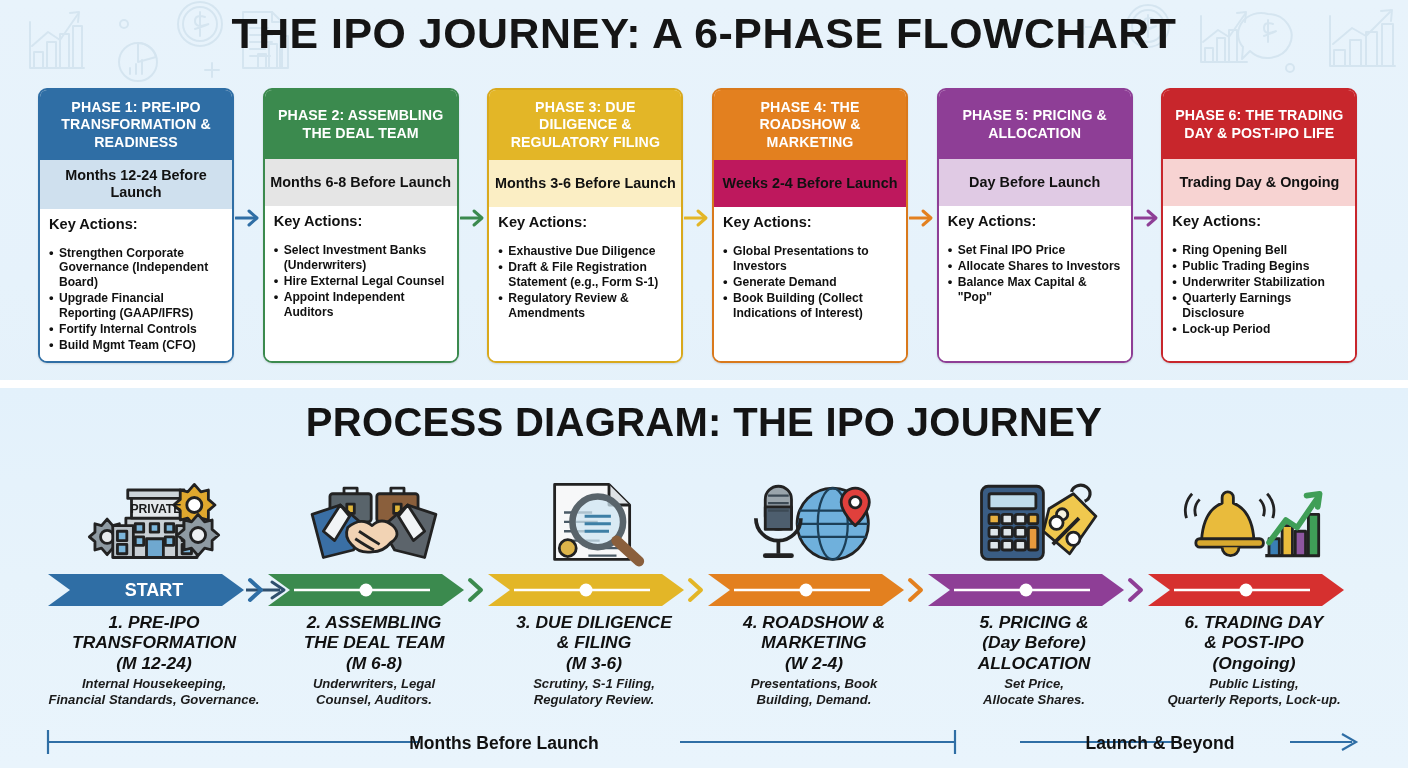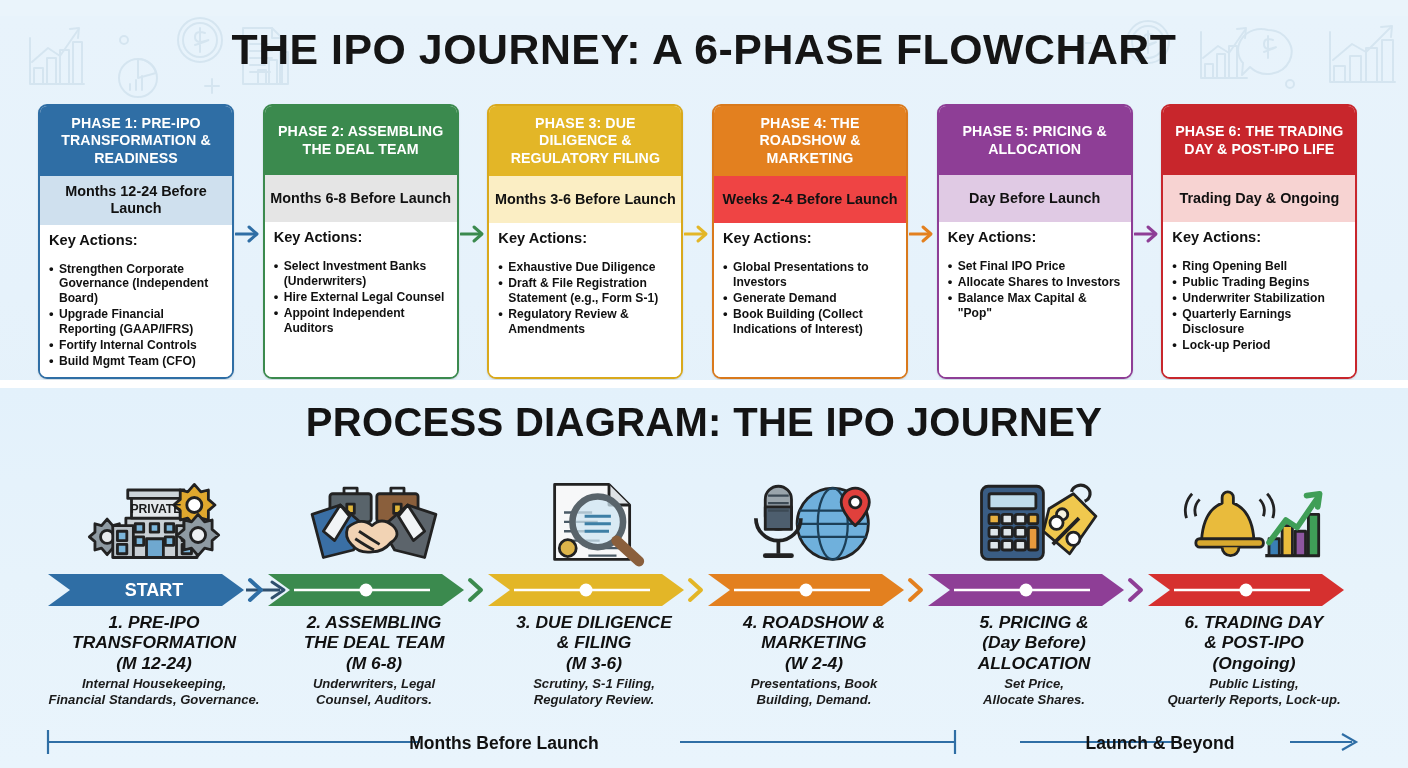--- a/index.html
+++ b/index.html
@@ -6,21 +6,21 @@
   html, body {
     width: 1408px; height: 768px;
     font-family: "Liberation Sans", sans-serif;
     overflow: hidden;
     background: #eaf4fb;
   }
   #root { position: relative; width: 1408px; height: 768px; }
 
   
   .top-section {
-    position: absolute; left: 0; top: 16px; width: 1408px; height: 468px;
+    position: absolute; left: 0; top: 0; width: 1408px; height: 468px;
     background: linear-gradient(180deg,#e8f3fb 0%, #e6f2fb 60%, #e4f1fa 100%);
     overflow: hidden;
   }
   .bg-icons { position: absolute; left:0; top:0; width:1408px; height:90px; opacity:.5; pointer-events:none; }
 
   .page-title {
     position: absolute; left: 0; top: 10px; width: 1408px;
     text-align: center;
     font-size: 42px; font-weight: 700; letter-spacing: .5px;
     color: #151515;
@@ -212,21 +212,21 @@
           <svg class="arrow-conn" viewBox="0 0 26 24">
             <g stroke="#e3b627" stroke-width="3" fill="none" stroke-linecap="round" stroke-linejoin="round">
               <path d="M1 12 H20"></path>
               <path d="M14 5 L22 12 L14 19"></path>
             </g>
           </svg>
         </div>
         <div class="card-slot">
           <div class="card" style="border-color: rgb(217, 121, 28);">
             <div class="card-head" style="background: rgb(227, 128, 31);">PHASE 4: THE ROADSHOW &amp; MARKETING</div>
-            <div class="card-time" style="background: #ef4444;">Weeks 2-4 Before Launch</div>
+            <div class="card-time" style="background: #be185d;">Weeks 2-4 Before Launch</div>
             <div class="card-body">
               <div class="ka-title">Key Actions:</div>
               <ul class="ka-list">
                 <li>Global Presentations to Investors</li>
                 <li>Generate Demand</li>
                 <li>Book Building (Collect Indications of Interest)</li>
               </ul>
             </div>
           </div>
           <svg class="arrow-conn" viewBox="0 0 26 24">

